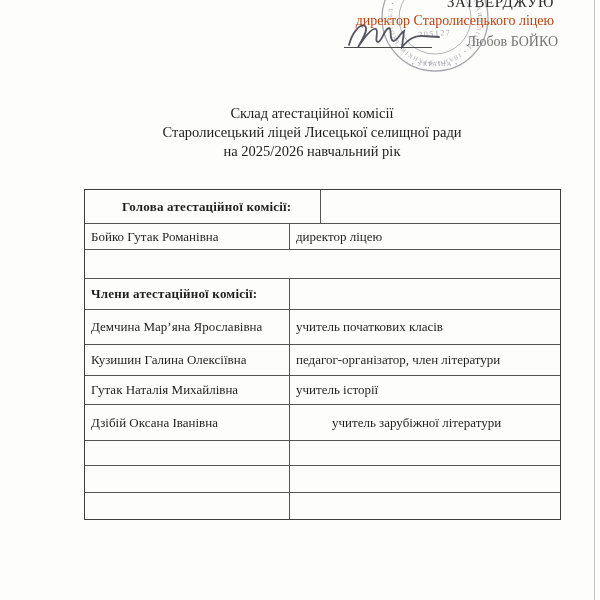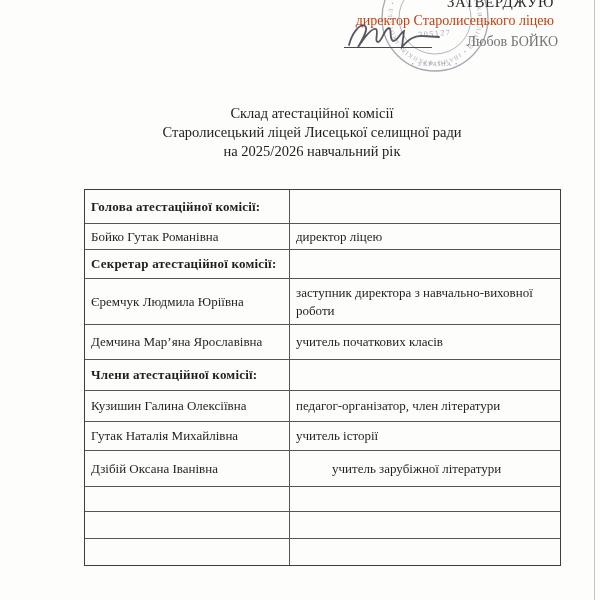--- a/index.html
+++ b/index.html
@@ -74,43 +74,38 @@
              C73,20 79,15 88,16 L104,17" fill="none" stroke="#3a3a46" stroke-width="1.8" stroke-linecap="round" opacity="0.85"></path>
   </svg>
 
   <div class="title">
     <div>Склад атестаційної комісії</div>
     <div>Старолисецький ліцей Лисецької селищної ради</div>
     <div>на 2025/2026 навчальний рік</div>
   </div>
 
   <div class="doc-table" id="doc-table">
-      <div class="t-row bold" style="height: 33px;">
+      <div class="t-row bold" style="height: 33px; margin-left: 31px;">
         <div class="t-cell c1">Голова атестаційної комісії:</div>
         <div class="t-cell c2"></div>
       </div>
       <div class="t-row" style="height: 26px;">
         <div class="t-cell c1">Бойко Гутак Романівна</div>
         <div class="t-cell c2">директор ліцею</div>
       </div>
       <div class="t-row bold" style="height: 29px;">
-        <div class="t-cell c1">Секретар атестаційної комісії:</div>
         <div class="t-cell c2"></div>
       </div>
-      <div class="t-row" style="height: 46px;">
-        <div class="t-cell c1">Єремчук Людмила Юріївна</div>
-        <div class="t-cell c2">заступник директора з навчально-виховної роботи</div>
+      <div class="t-row bold" style="height: 31px;">
+        <div class="t-cell c1">Члени атестаційної комісії:</div>
+        <div class="t-cell c2"></div>
       </div>
       <div class="t-row" style="height: 35px;">
         <div class="t-cell c1">Демчина Мар’яна Ярославівна</div>
         <div class="t-cell c2">учитель початкових класів</div>
-      </div>
-      <div class="t-row bold" style="height: 31px;">
-        <div class="t-cell c1">Члени атестаційної комісії:</div>
-        <div class="t-cell c2"></div>
       </div>
       <div class="t-row" style="height: 31px;">
         <div class="t-cell c1">Кузишин Галина Олексіївна</div>
         <div class="t-cell c2">педагог-організатор, член літератури</div>
       </div>
       <div class="t-row" style="height: 29px;">
         <div class="t-cell c1">Гутак Наталія Михайлівна</div>
         <div class="t-cell c2">учитель історії</div>
       </div>
       <div class="t-row" style="height: 36px; gap: 36px;">

